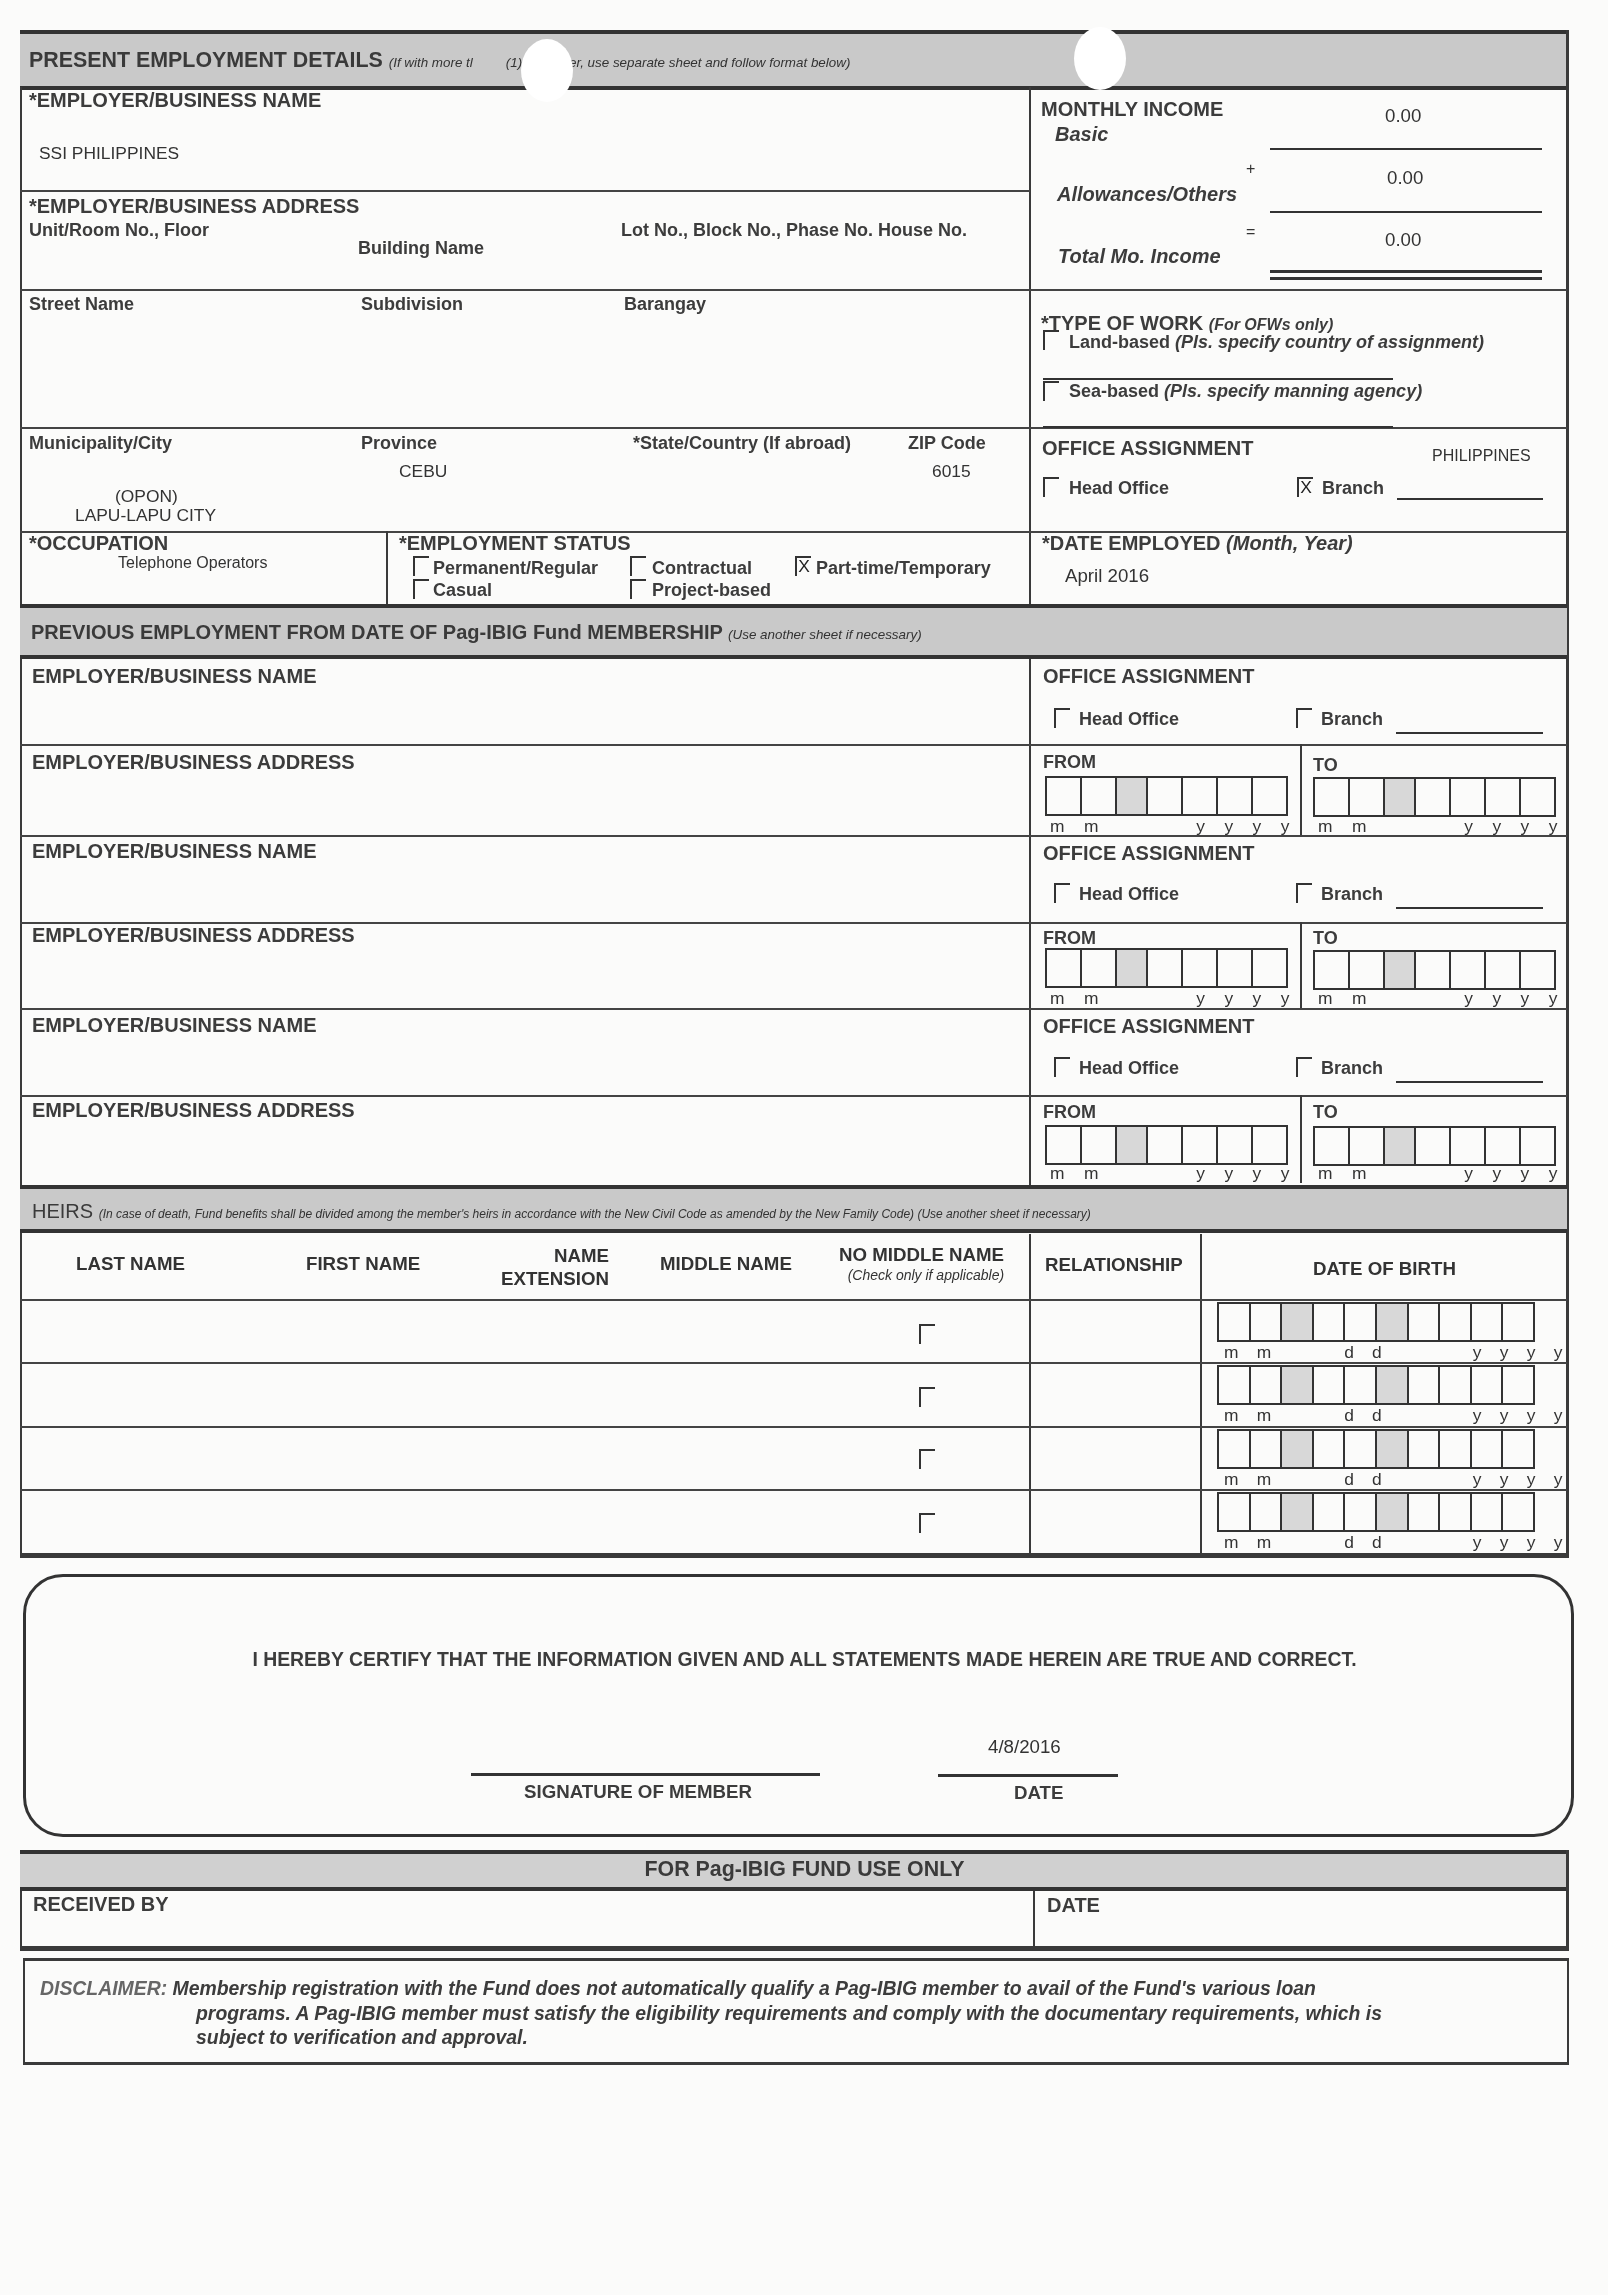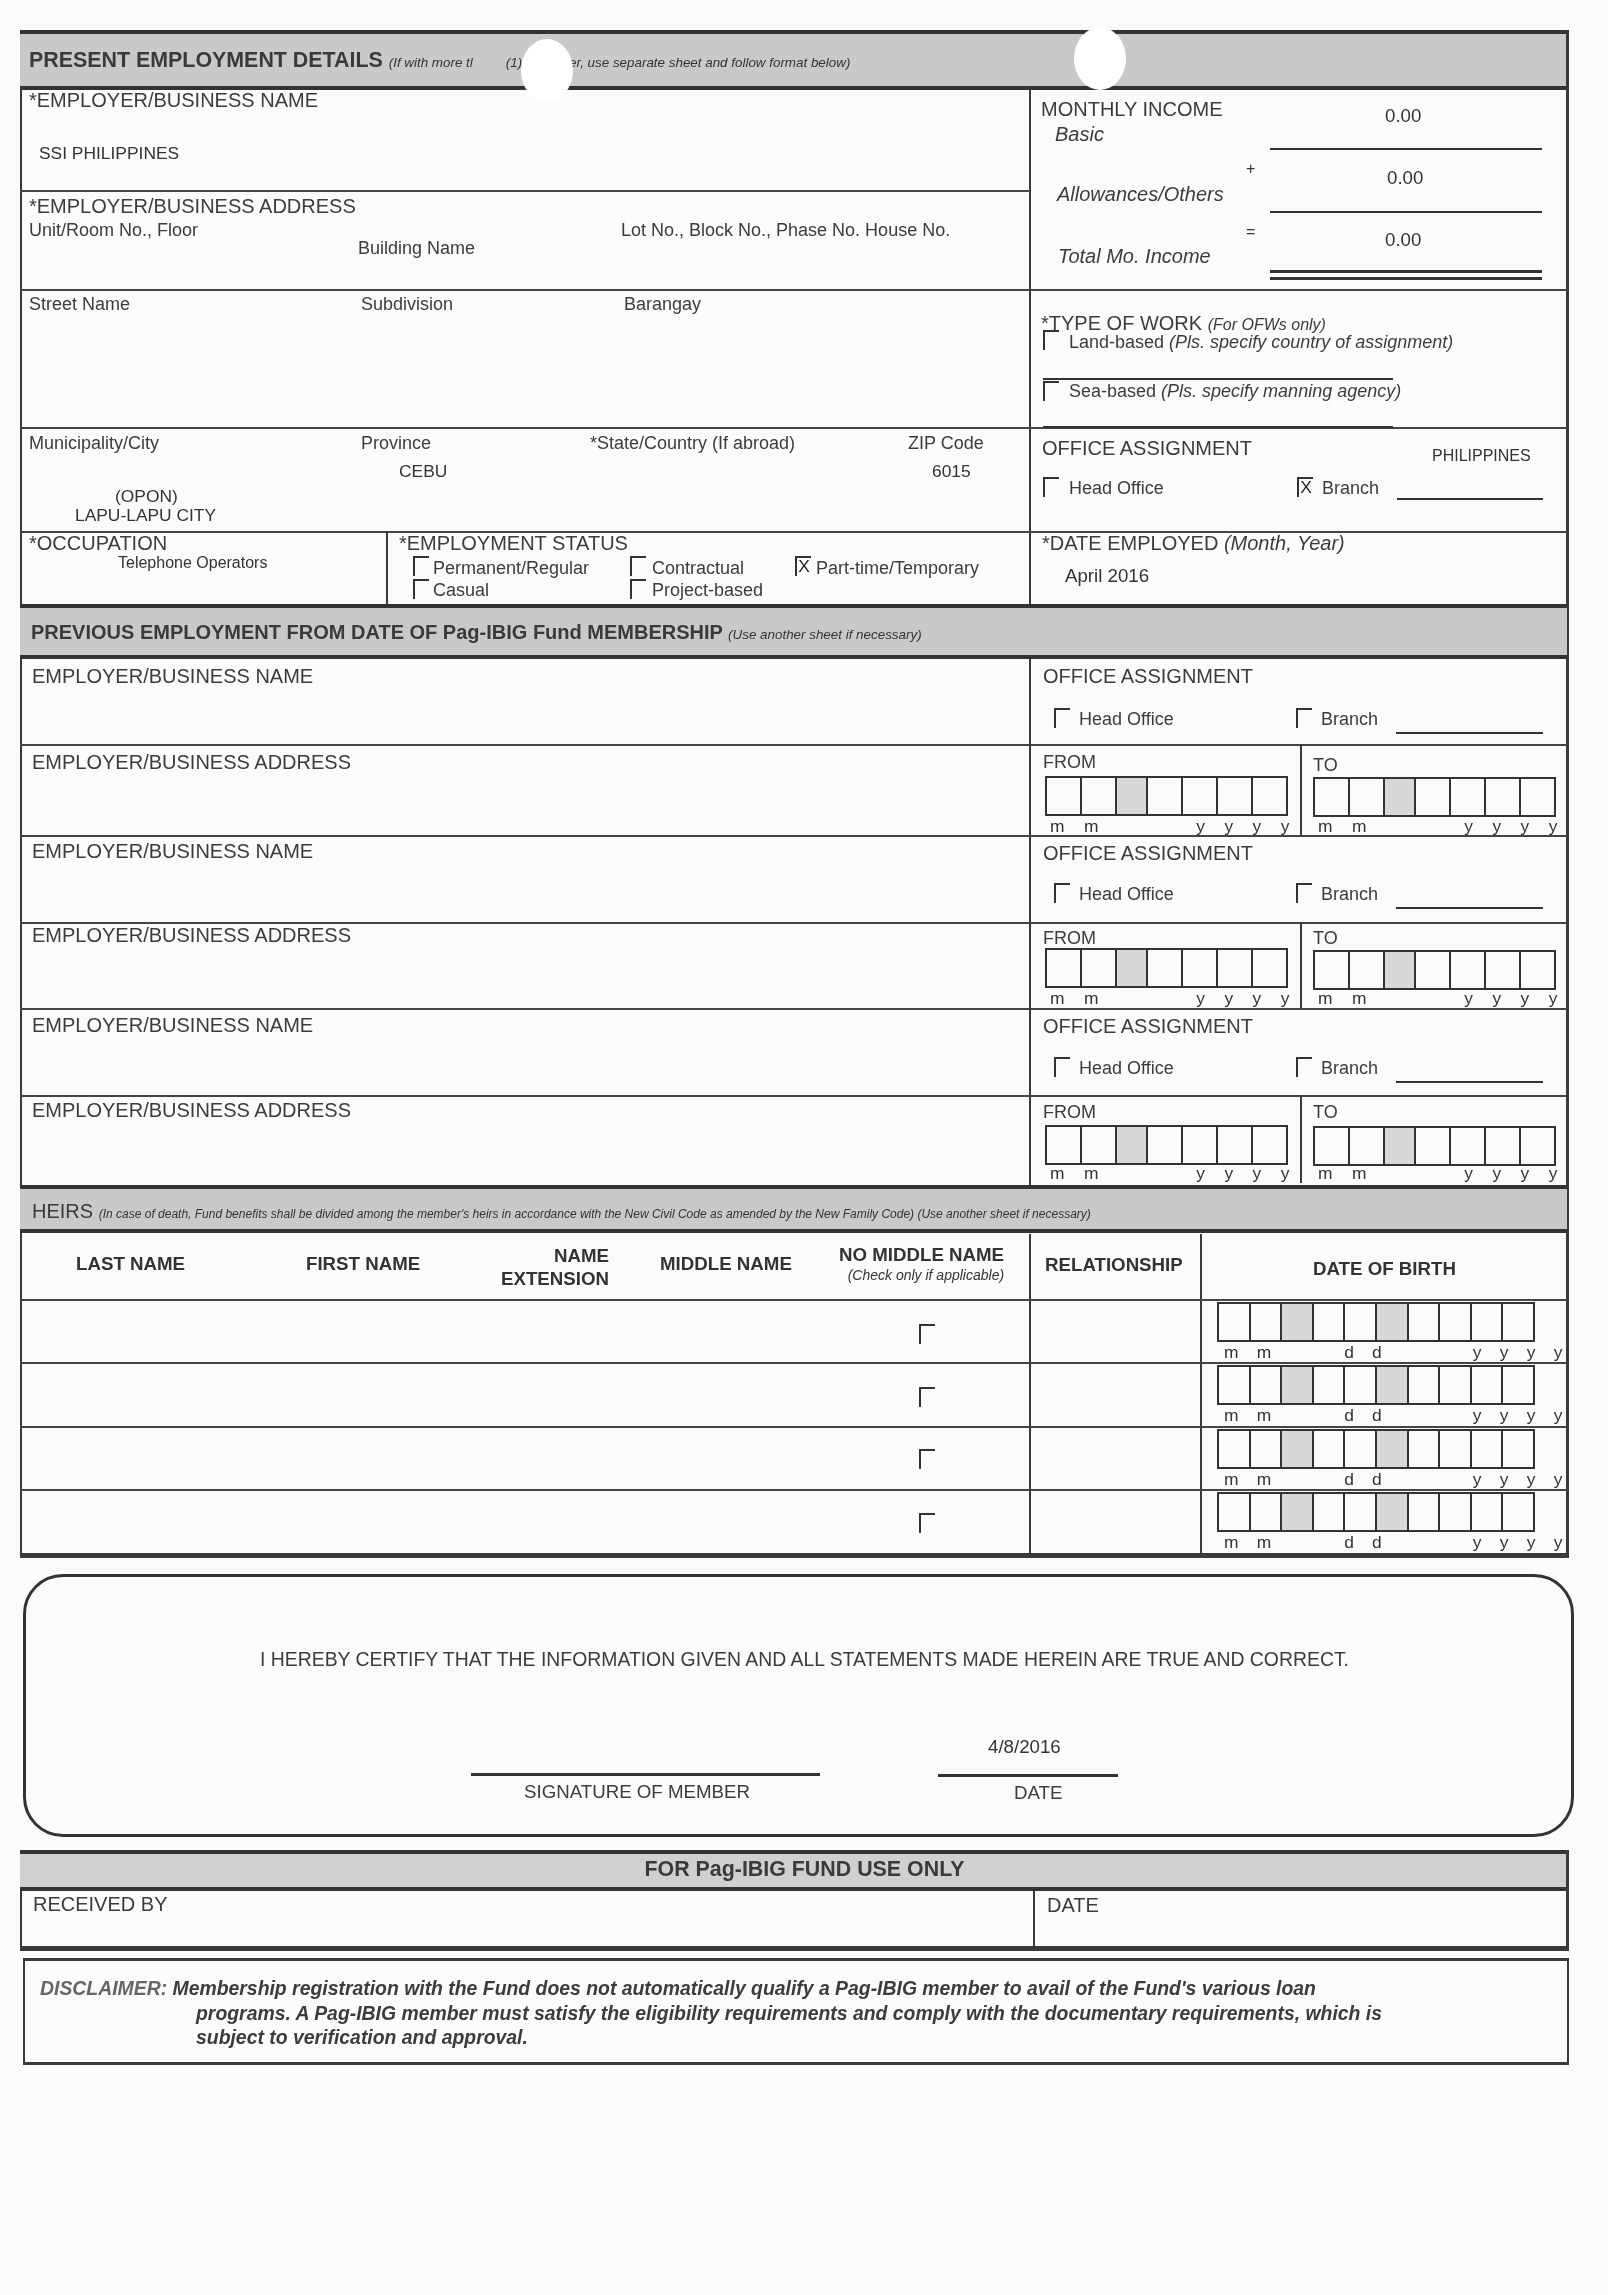--- a/index.html
+++ b/index.html
@@ -4,21 +4,21 @@
 <style>
   * { box-sizing: border-box; margin: 0; padding: 0; }
   html, body { width: 1609px; height: 2295px; background: #fbfbfa; overflow: hidden; }
   body { position: relative; font-family: "Liberation Sans", sans-serif; color: #2a2a2a; }
   .hline { position: absolute; height: 3.3px; background: #3a3a3a; }
   .hline.thin { height: 2px; background: #444; }
   .vline { position: absolute; width: 2px; background: #3a3a3a; }
   .band { position: absolute; background: #c9c9c9; border-top: 4.7px solid #333; border-bottom: 4.7px solid #333; }
   .band-title { position: absolute; font-weight: bold; font-size: 21.4px; color: #3a3a3a; white-space: nowrap; }
   .band-note { font-style: italic; font-weight: normal; font-size: 13.4px; color: #333; }
-  .lbl { position: absolute; font-size: 20px; color: #3c3c3c; white-space: nowrap; }
+  .lbl { position: absolute; font-size: 20px; color: #3c3c3c; white-space: nowrap; font-weight: bold; }
   .lbl.sm { font-size: 18px; }
   .val { position: absolute; font-size: 18.7px; color: #333; white-space: nowrap; }
   .it { font-style: italic; }
   .cb { position: absolute; display: inline-block; width: 16px; height: 20px; border-left: 2px solid #333; border-top: 2px solid #333; font-size: 17.4px; line-height: 17.4px; text-align: center; color: #222; }
   .uline { position: absolute; height: 2px; background: #333; }
   .dbox { position: absolute; height: 40px; border: 2px solid #333; display: flex; }
   .dbox .cell { flex: 1; border-right: 2px solid #333; }
   .dbox .cell:last-child { border-right: none; }
   .dbox .cell.shade { background: #d8d8d8; }
   .dlab { position: absolute; font-size: 17.4px; color: #333; letter-spacing: 0; white-space: nowrap; }
@@ -55,21 +55,21 @@
   <div class="lbl sm" style="left:621px; top:220px;">Lot No., Block No., Phase No.  House No.</div>
   <div class="hline thin" style="left:20px; top:289px; width:1547px;"></div>
 
   <div class="lbl sm" style="left:29px; top:294px;">Street Name</div>
   <div class="lbl sm" style="left:361px; top:294px;">Subdivision</div>
   <div class="lbl sm" style="left:624px; top:294px;">Barangay</div>
   <div class="hline thin" style="left:20px; top:427px; width:1547px;"></div>
 
   <div class="lbl sm" style="left:29px; top:433px;">Municipality/City</div>
   <div class="lbl sm" style="left:361px; top:433px;">Province</div>
-  <div class="lbl sm" style="left:590px; top:433px;">*State/Country (If abroad)</div>
+  <div class="lbl sm" style="left:633px; top:433px;">*State/Country (If abroad)</div>
   <div class="lbl sm" style="left:908px; top:433px;">ZIP Code</div>
   <div class="val" style="left:75px; top:461px; font-size:17.4px;margin-top:44px;">LAPU-LAPU CITY</div>
   <div class="val" style="left:115px; top:486px; font-size:17.4px;">(OPON)</div>
   <div class="val" style="left:399px; top:461px; font-size:17.4px;">CEBU</div>
   <div class="val" style="left:932px; top:461px; font-size:17.4px;">6015</div>
   <div class="hline thin" style="left:20px; top:531px; width:1547px;"></div>
 
   <div class="vline" style="left:386px; top:531px; height:73px;"></div>
   <div class="lbl" style="left:29px; top:532px;">*OCCUPATION</div>
   <div class="val" style="left:118px; top:554px; font-size:16px;">Telephone Operators</div>

